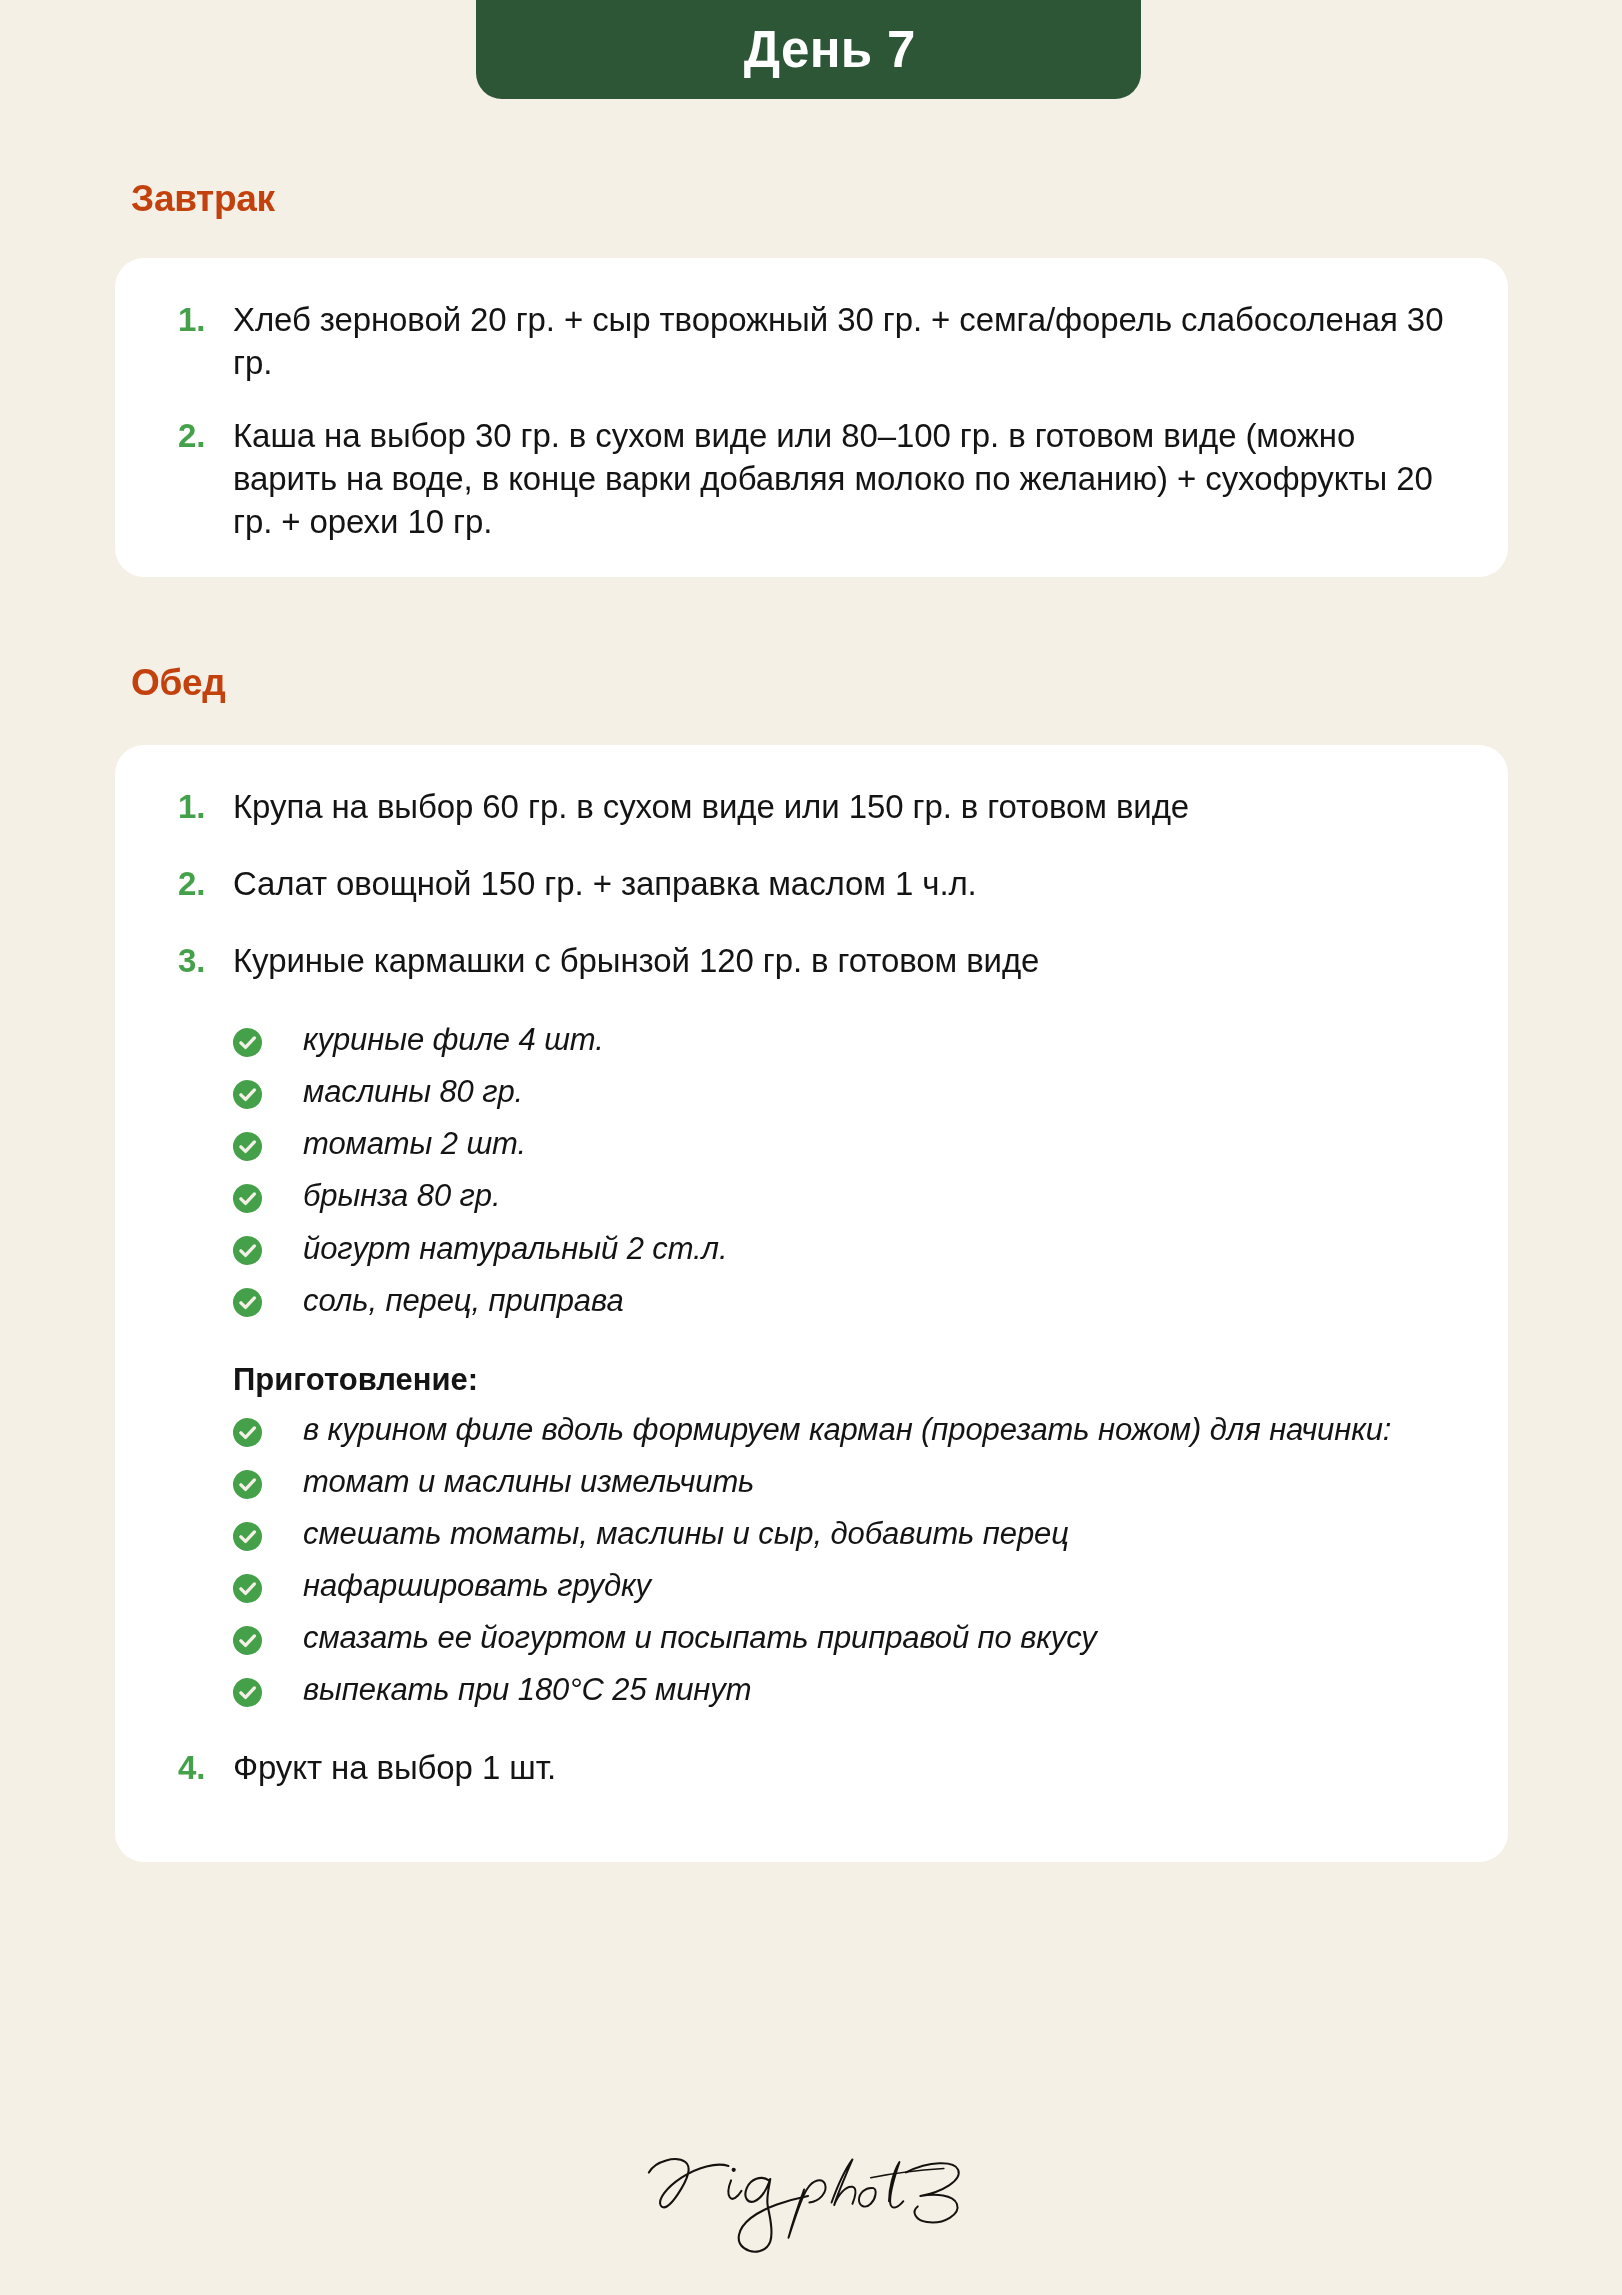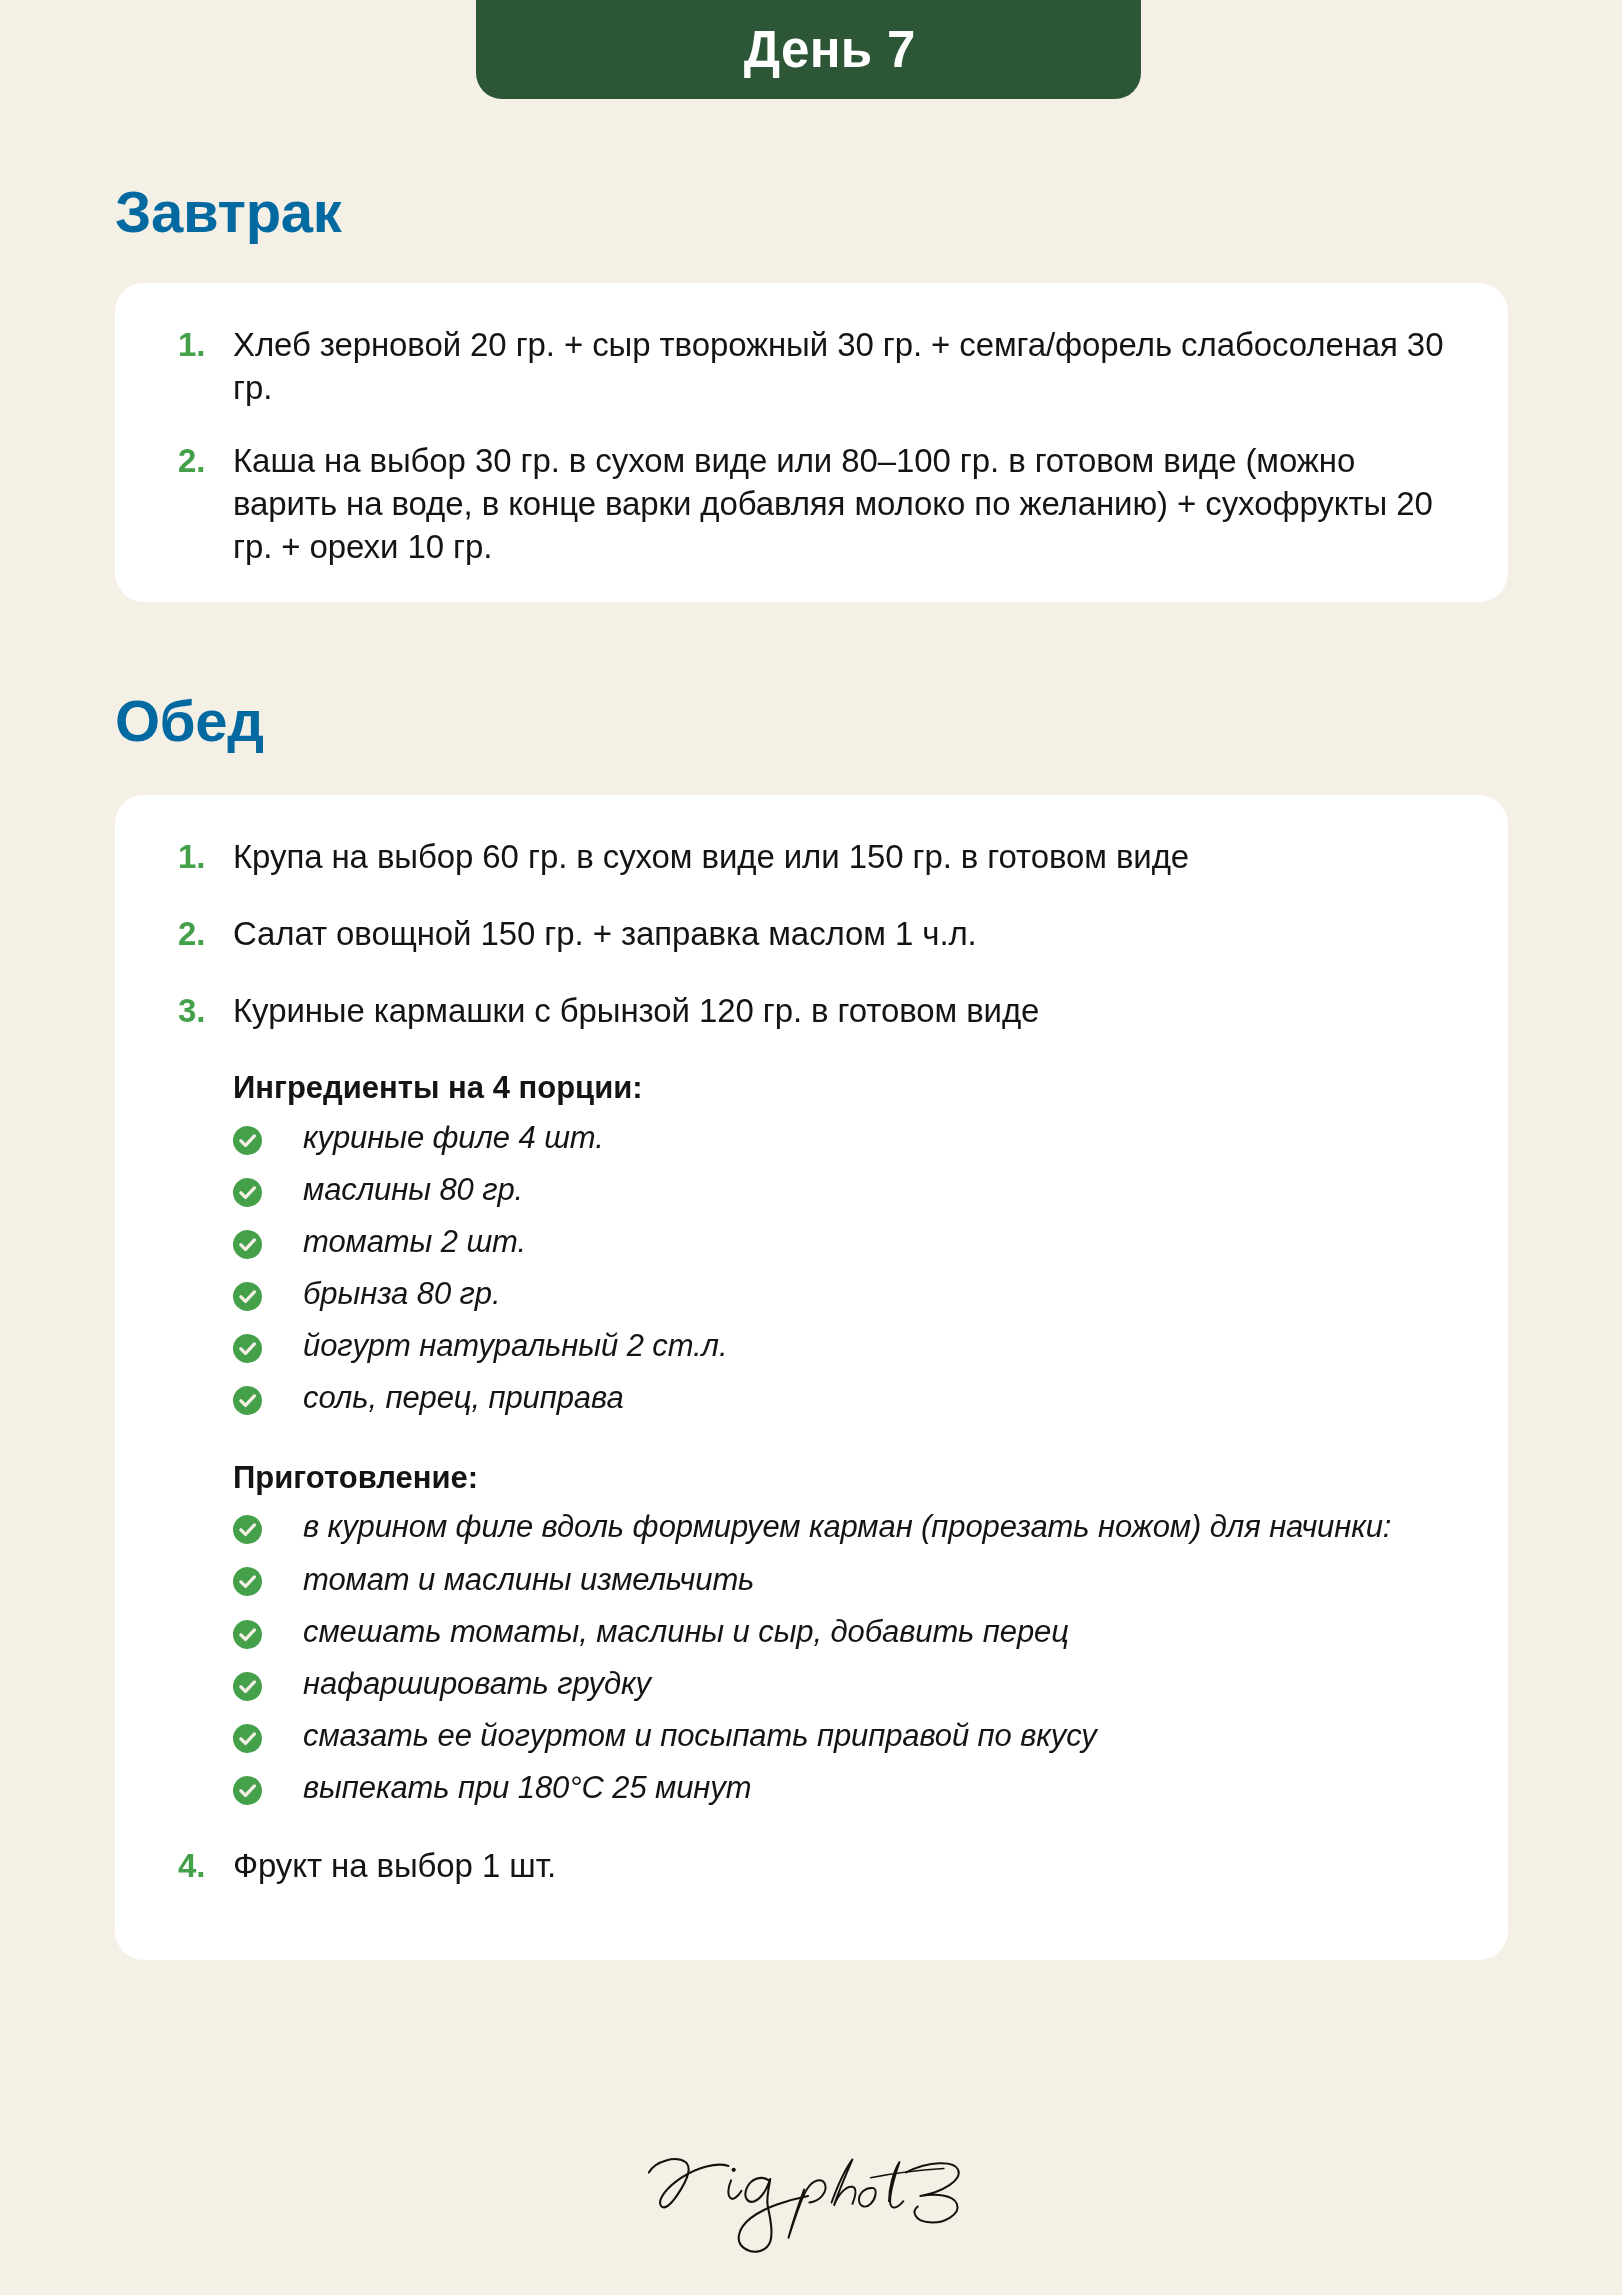--- a/index.html
+++ b/index.html
@@ -34,24 +34,24 @@
     justify-content: center;
     font-size: 51px;
     font-weight: bold;
     letter-spacing: 0.3px;
     margin-left: -6.5px;
     padding-left: 43px;
   }
 
   
   .section-heading {
-    font-size: 58px;
+    font-size: 37px;
     font-weight: bold;
-    color: #0369a1;
-    margin: 0;
+    color: #c2410c;
+    margin: 16px;
     padding-left: 115px;
     letter-spacing: -0.3px;
   }
   .heading-breakfast { margin-top: 79px; }
   .heading-lunch { margin-top: 85px; }
 
   
   .card {
     background: #FFFFFF;
     border-radius: 29px;
@@ -185,21 +185,20 @@
       <span class="num-marker">2.</span>
       <span class="num-text">Салат овощной 150 гр. + заправка маслом 1 ч.л.</span>
     </div>
 
     <div class="num-item">
       <span class="num-marker">3.</span>
       <span class="num-text">Куриные кармашки с брынзой 120 гр. в готовом виде</span>
     </div>
 
     <div class="subblock">
-      <div class="subblock-title">Ингредиенты на 4 порции:</div>
       <ul class="check-list">
         <li class="check-item">
           <span class="check-icon">
             <svg viewBox="0 0 44 44" xmlns="http://www.w3.org/2000/svg">
                 <circle cx="22" cy="22" r="22" fill="#45A04A"></circle>
                 <path d="M12 22.5 L19 29.5 L32.5 15" stroke="#F4F0E6" stroke-width="5" fill="none" stroke-linecap="round" stroke-linejoin="round"></path>
               </svg>
           </span>
           <span class="check-text">куриные филе 4 шт.</span>
         </li>

